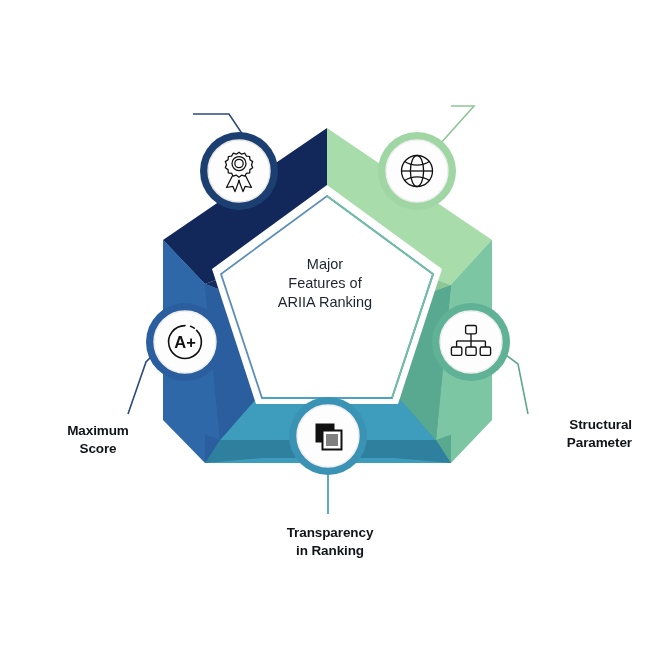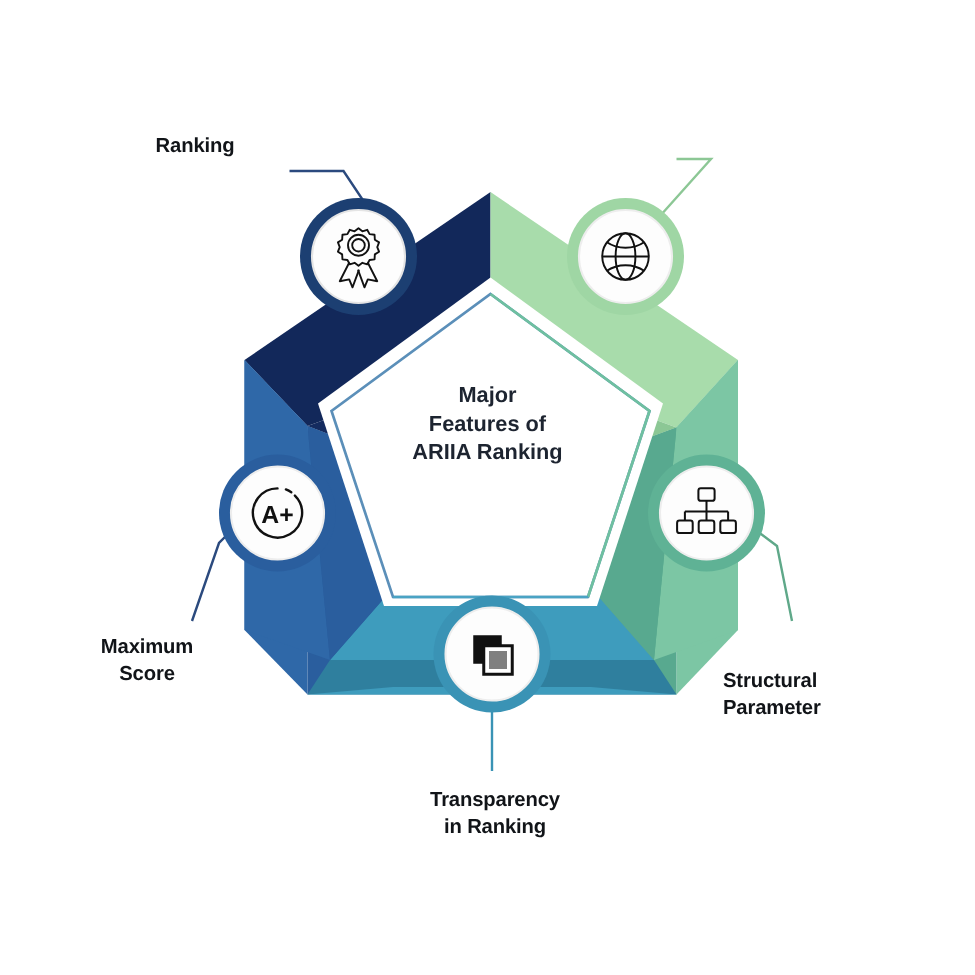--- a/index.html
+++ b/index.html
@@ -17,28 +17,28 @@
     font-weight:bold;
     font-size:13.5px;
     color:#111418;
     line-height:18px;
     text-align:center;
     white-space:pre-line;
     letter-spacing:-0.1px;
   }
   #label-ranking{left:60px;top:88px;width:140px;text-align:center;}
   #label-global{left:470px;top:76px;width:160px;text-align:center;}
-  #label-structural{left:482px;top:445px;width:150px;text-align:left;}
+  #label-structural{left:482px;top:416px;width:150px;text-align:right;}
   #label-transparency{left:240px;top:524px;width:180px;text-align:center;}
   #label-maximum{left:18px;top:422px;width:160px;text-align:center;}
   #center-text{
     position:absolute;
     left:255px;top:255px;width:140px;
     text-align:center;
-    font-weight:bold;
+    font-weight:normal;
     font-size:14.5px;
     line-height:19px;
     color:#1d2430;
     white-space:pre-line;
   }
 </style>
 </head>
 <body>
 
 <div id="stage">
@@ -153,21 +153,20 @@
       <g>
         <g fill="none" stroke="#111111" stroke-width="1.6" stroke-linecap="round">
           <path d="M185 325.6 A 16.4 16.4 0 1 0 196.6 330.4"></path>
           <path d="M190.6 326.3 A 16.4 16.4 0 0 1 194.2 328.2"></path>
         </g>
         <text x="185" y="348.4" font-family="'Liberation Sans', sans-serif" font-size="16.5" font-weight="bold" fill="#111111" text-anchor="middle">A+</text>
       </g>
     </g>
   </svg>
 
-  <div class="lbl" id="label-ranking">Ranking</div>
 
 
   <div class="lbl" id="label-structural">Structural
 Parameter</div>
 
   <div class="lbl" id="label-transparency">Transparency
 in Ranking</div>
 
   <div class="lbl" id="label-maximum">Maximum
 Score</div>

